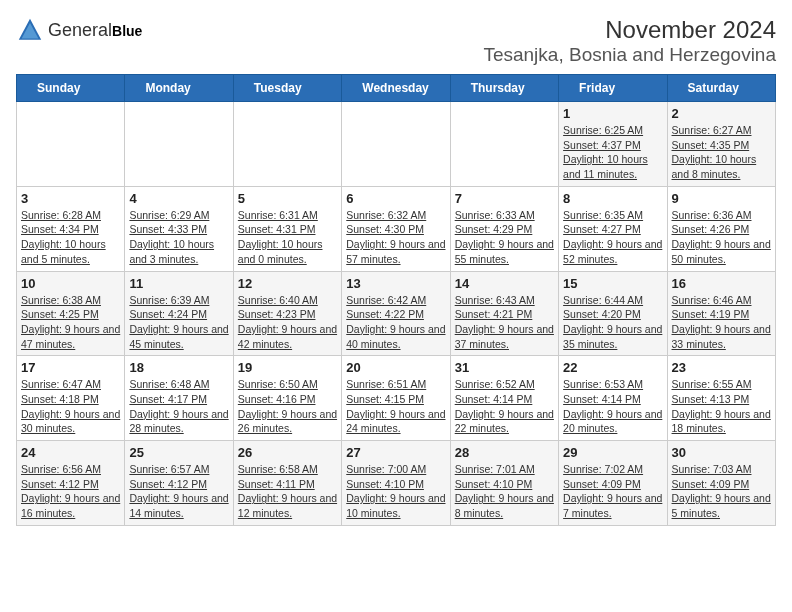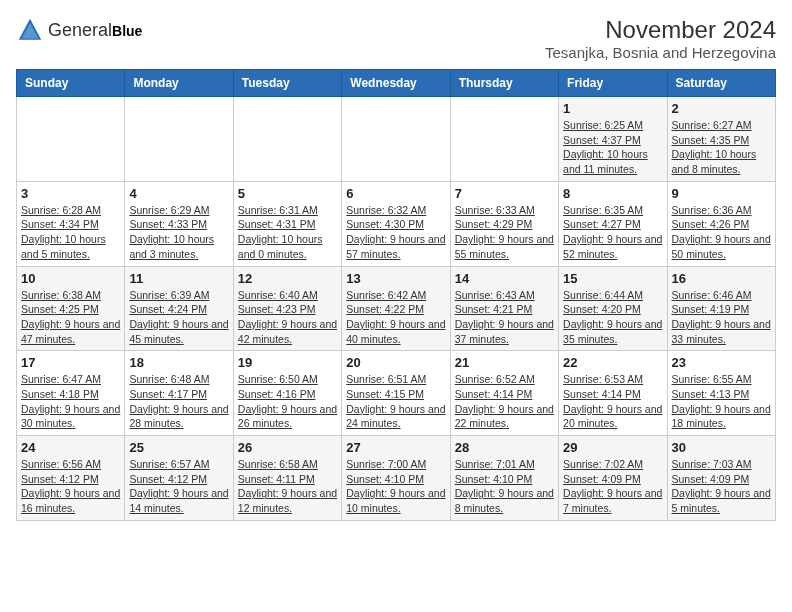--- a/index.html
+++ b/index.html
@@ -37,32 +37,32 @@
     }
     .title-area {
       text-align: right;
     }
     .main-title {
       font-size: 24px;
       font-weight: normal;
       color: #333;
     }
     .subtitle {
-      font-size: 15px;
+      font-size: 19px;
       color: #555;
     }
     table {
       width: 100%;
       border-collapse: collapse;
       font-size: 11px;
     }
     thead tr th {
       background-color: #2a6db5;
       color: #fff;
-      padding: 6px 8px;
+      padding: 6px 20px;
       text-align: left;
       font-size: 12px;
       font-weight: bold;
       border: 1px solid #1a5a9a;
     }
     tbody tr td {
       border: 1px solid #ccc;
       vertical-align: top;
       padding: 4px;
       height: 80px;
@@ -210,21 +210,21 @@
         </td>
         <td>
           <span class="day-num">19</span>
           <div class="day-info">Sunrise: 6:50 AM<br>Sunset: 4:16 PM<br>Daylight: 9 hours and 26 minutes.</div>
         </td>
         <td>
           <span class="day-num">20</span>
           <div class="day-info">Sunrise: 6:51 AM<br>Sunset: 4:15 PM<br>Daylight: 9 hours and 24 minutes.</div>
         </td>
         <td>
-          <span class="day-num">21</span>
+          <span class="day-num">31</span>
           <div class="day-info">Sunrise: 6:52 AM<br>Sunset: 4:14 PM<br>Daylight: 9 hours and 22 minutes.</div>
         </td>
         <td>
           <span class="day-num">22</span>
           <div class="day-info">Sunrise: 6:53 AM<br>Sunset: 4:14 PM<br>Daylight: 9 hours and 20 minutes.</div>
         </td>
         <td>
           <span class="day-num">23</span>
           <div class="day-info">Sunrise: 6:55 AM<br>Sunset: 4:13 PM<br>Daylight: 9 hours and 18 minutes.</div>
         </td>

